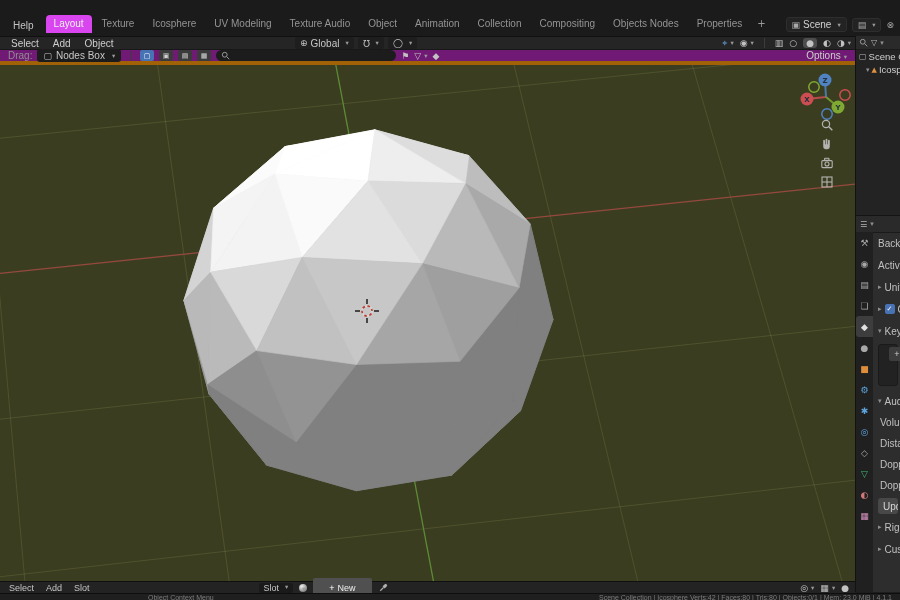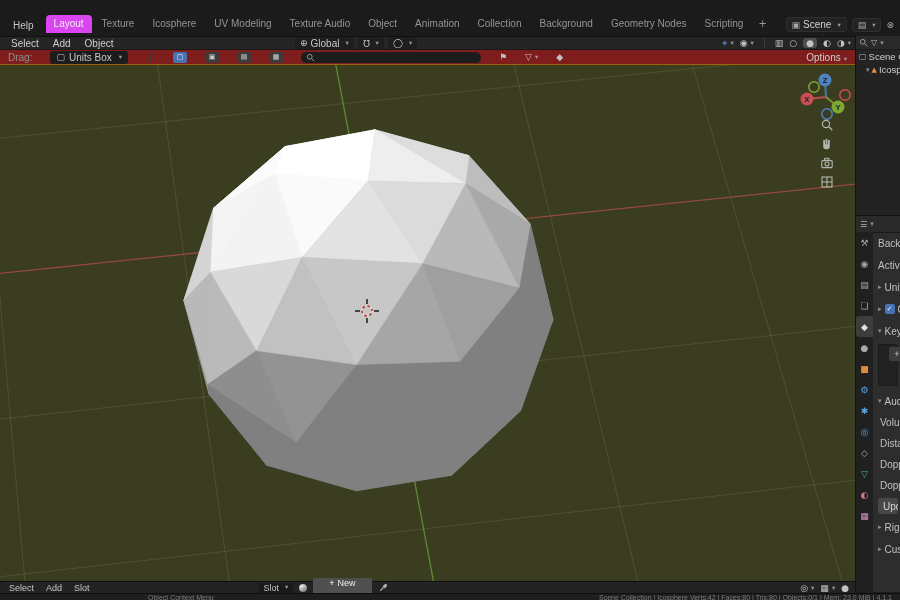--- a/index.html
+++ b/index.html
@@ -29,23 +29,23 @@
              display:flex;align-items:center;padding:0 4px}
   .hmenu{padding:0 7px;color:#cecece}
   #orient-group{position:absolute;left:295px;display:flex;align-items:center;gap:4px}
   .hw{display:flex;align-items:center;gap:3px;background:#1e1e1e;border-radius:3px;padding:0 5px;height:12px}
   #vph-right{margin-left:auto;display:flex;align-items:center;gap:6px}
   .hic{font-family:"DejaVu Sans",sans-serif;font-size:9px;color:#c2c2c2}
   .hic.blue{color:#6aa6e8}
   .shade-pill{background:#4d4d4d;border-radius:3px;padding:0 3px}
 
   
-  #tool-header{position:absolute;left:0;top:50px;width:855px;height:15px;background:#7f1d1d;
-               border-bottom:1px solid #a16207;box-sizing:border-box;display:flex;align-items:center;
-               gap:18px;padding:0 8px}
+  #tool-header{position:absolute;left:0;top:50px;width:855px;height:15px;background:#701a75;
+               border-bottom:4px solid #a16207;box-sizing:border-box;display:flex;align-items:center;
+               gap:5px;padding:0 8px}
   #drag-label{color:#8f8f8f}
   #tool-select{display:flex;align-items:center;gap:4px;background:#1c1c1c;border-radius:3px;padding:1px 6px}
   .mode-btn{width:14px;height:11px;border-radius:2px;background:#3b3b3b;display:flex;align-items:center;
             justify-content:center;font-size:7px;color:#cfcfcf;font-family:"DejaVu Sans",sans-serif}
   .mode-btn.active{background:#4772b3;color:#fff}
   #search-box{width:170px;height:11px;background:#1c1c1c;border-radius:6px;display:flex;align-items:center;
               padding:0 5px;gap:3px}
   #options-group{margin-left:auto;display:flex;align-items:flex-end;color:#cdcdcd}
 
   
@@ -89,21 +89,21 @@
         align-items:center;padding:0 5px;color:#d6d6d6;white-space:nowrap;overflow:hidden}
 
   
   #shader-header{position:absolute;left:0;top:581px;width:855px;height:12px;background:#232323;
                  border-top:1px solid #101010;box-sizing:border-box;display:flex;align-items:center;
                  gap:6px;padding:0 6px;font-size:9px}
   .sh-menu{color:#c5c5c5;padding:0 3px}
   #slot-widget{margin-left:160px;display:flex;gap:3px;background:#1a1a1a;
                border-radius:2px;padding:0 5px;height:10px}
   .mat-sphere{width:8px;height:8px;border-radius:50%;background:radial-gradient(circle at 35% 30%,#efefef,#5c5c5c)}
-  #new-btn{background:#505050;border-radius:2px;color:#ececec;height:20px;display:flex;align-items:flex-start;
+  #new-btn{background:#505050;border-radius:2px;color:#ececec;height:20px;display:flex;align-items:center;
            padding:0 16px;gap:3px}
   #new-btn::before{content:"+";font-size:9px;color:#fff}
   #sh-right{margin-left:auto;display:flex;align-items:center;gap:6px}
 
   
   #statusbar{position:absolute;left:0;top:593px;width:900px;height:7px;background:#1f1f1f;
              border-top:1px solid #0e0e0e;box-sizing:border-box;display:flex;align-items:center;
              font-size:7px;color:#7d7d7d;padding:0 8px}
   #status-left{margin-left:140px;white-space:nowrap}
   #status-right{margin-left:auto;white-space:nowrap}
@@ -115,23 +115,23 @@
   <div class="menu-item">Help</div>
   <div id="workspace-tabs">
       <span class="wtab active">Layout</span>
       <span class="wtab">Texture</span>
       <span class="wtab">Icosphere</span>
       <span class="wtab">UV Modeling</span>
       <span class="wtab">Texture Audio</span>
       <span class="wtab">Object</span>
       <span class="wtab">Animation</span>
       <span class="wtab">Collection</span>
-      <span class="wtab">Background</span>
-      <span class="wtab">Geometry Nodes</span>
-      <span class="wtab">Scripting</span>
+      <span class="wtab">Compositing</span>
+      <span class="wtab">Objects Nodes</span>
+      <span class="wtab">Properties</span>
     </div>
   <div class="wtab-plus ico">+</div>
   <div id="topbar-right">
     <div class="tb-widget dd">
       <span class="tb-ic">▣</span>
       <span>Scene</span>
     </div>
     <div class="tb-widget dd">
       <span class="tb-ic">▤</span>
     </div>
@@ -164,21 +164,21 @@
     <span class="hic shade-pill">●</span>
     <span class="hic">◐</span>
     <span class="hic dd">◑</span>
   </div>
 </div>
 
 <div id="tool-header">
   <span id="drag-label">Drag:</span>
   <div id="tool-select" class="dd">
     <span class="hic">▢</span>
-    <span>Units Box</span>
+    <span>Nodes Box</span>
   </div>
   <div class="vsep"></div>
   <div class="mode-btn active">▢</div>
   <div class="mode-btn">▣</div>
   <div class="mode-btn">▤</div>
   <div class="mode-btn">▦</div>
   <div id="search-box">
     <svg width="9" height="9" viewBox="0 0 12 12">
       <circle cx="5" cy="5" r="3.2" fill="none" stroke="#9a9a9a" stroke-width="1.3"></circle>
       <line x1="7.6" y1="7.6" x2="11" y2="11" stroke="#9a9a9a" stroke-width="1.3"></line>

